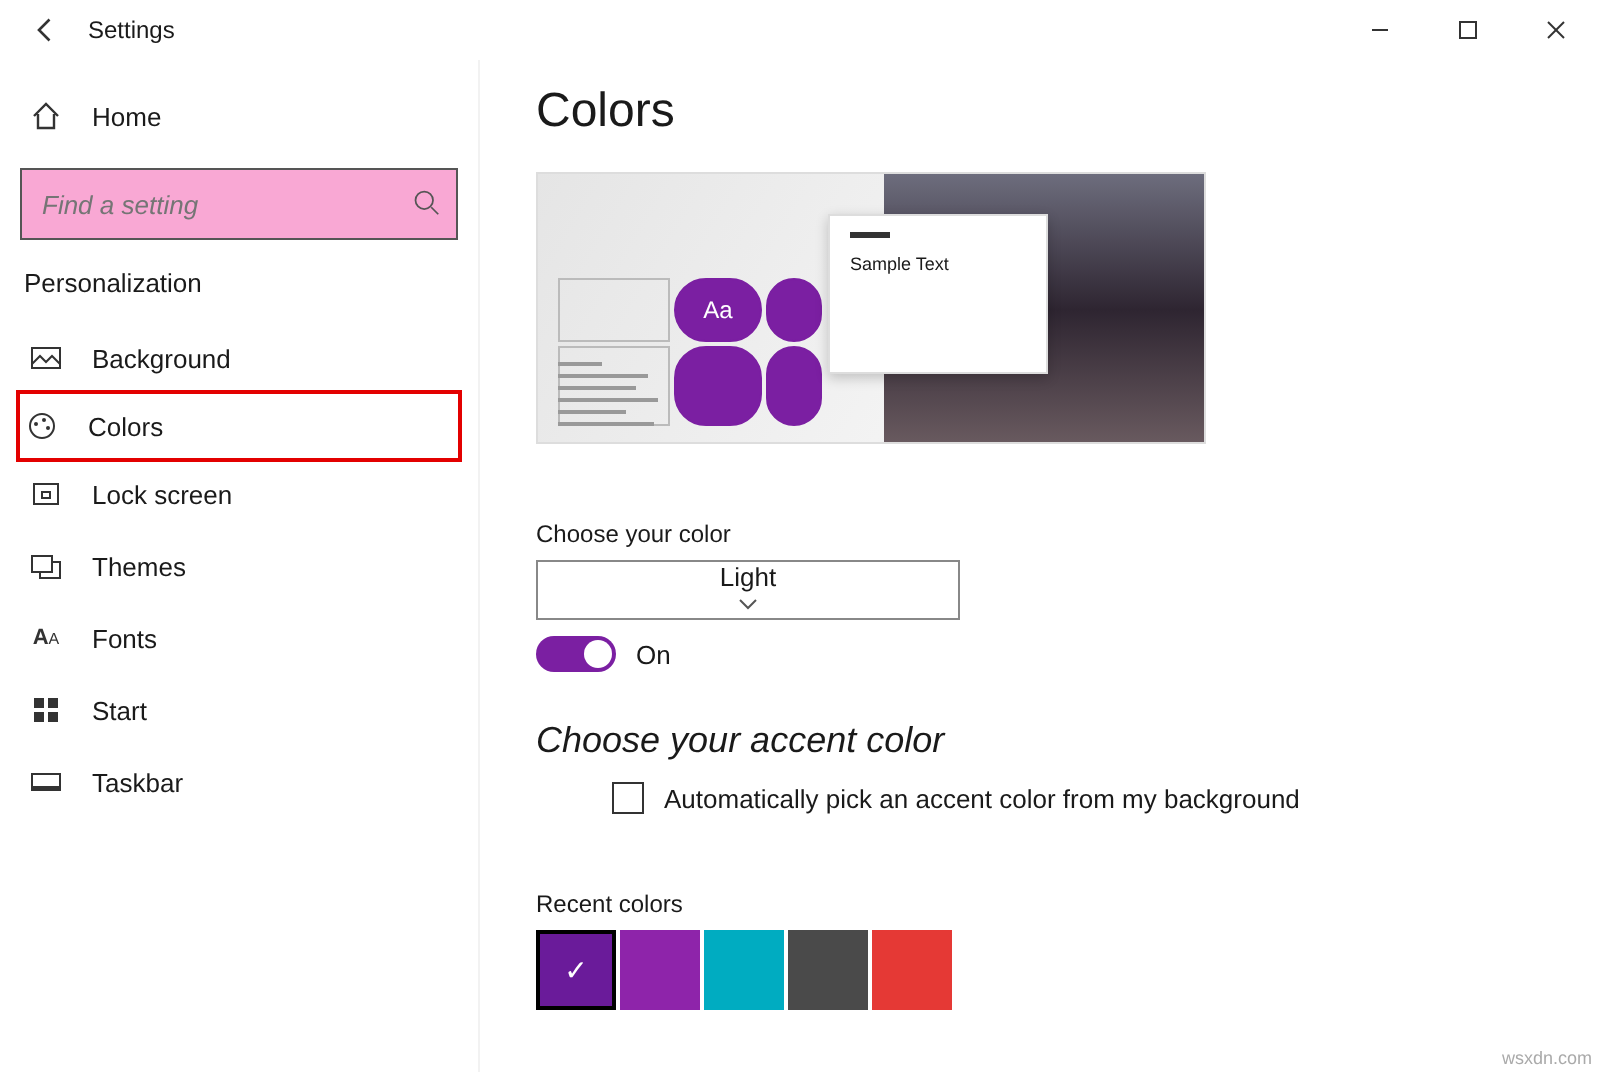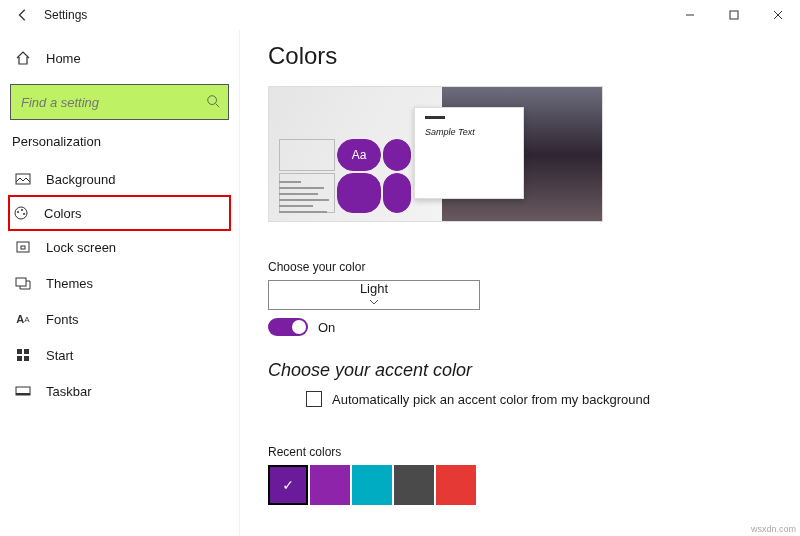--- a/index.html
+++ b/index.html
@@ -54,21 +54,21 @@
   }
   .nav-row .icon {
     width: 18px; height: 18px;
     display: flex; align-items: center; justify-content: center;
     color: #333;
   }
   .search-box {
     margin: 8px 0 14px 0;
     height: 30px;
     border: 1px solid #555;
-    background: #bef264;
+    background: #f9a8d4;
     display: flex;
     align-items: center;
     padding: 17px 8px;
   }
   .search-box input {
     flex: 1;
     border: none;
     outline: none;
     background: transparent;
     font-size: 13px;
@@ -102,27 +102,26 @@
     overflow: hidden;
     background: linear-gradient(120deg,#e5e5e5 0%, #f3f3f3 60%, #d3d3d3 100%);
   }
   .preview .photo {
     position: absolute; right: 0; top: 0; width: 160px; height: 136px;
     background: linear-gradient(180deg,#6d6d7d 0%, #2e2531 50%, #6a5b60 100%);
   }
   .preview .card {
     position: absolute;
     left: 145px; top: 20px;
-    width: 110px; height: 92px;
+    width: 110px; height: 80px;
     background: #fff;
     border: 1px solid #ddd;
     box-shadow: 0 2px 6px rgba(0,0,0,0.2);
     padding: 8px 10px;
     font-size: 9px;
-    font-style: italic;
   }
   .preview .card .bar { width: 20px; height: 3px; background: #333; margin-bottom: 8px; }
   .preview .tiles {
     position: absolute;
     left: 10px; bottom: 6px;
     width: 130px; height: 76px;
     display: grid;
     grid-template-columns: 56px 44px 28px;
     grid-template-rows: 32px 40px;
     gap: 2px;

